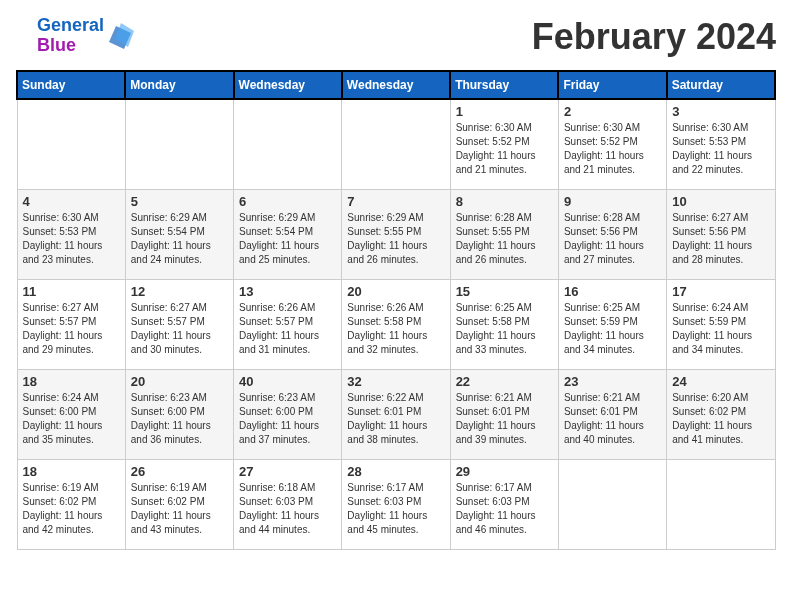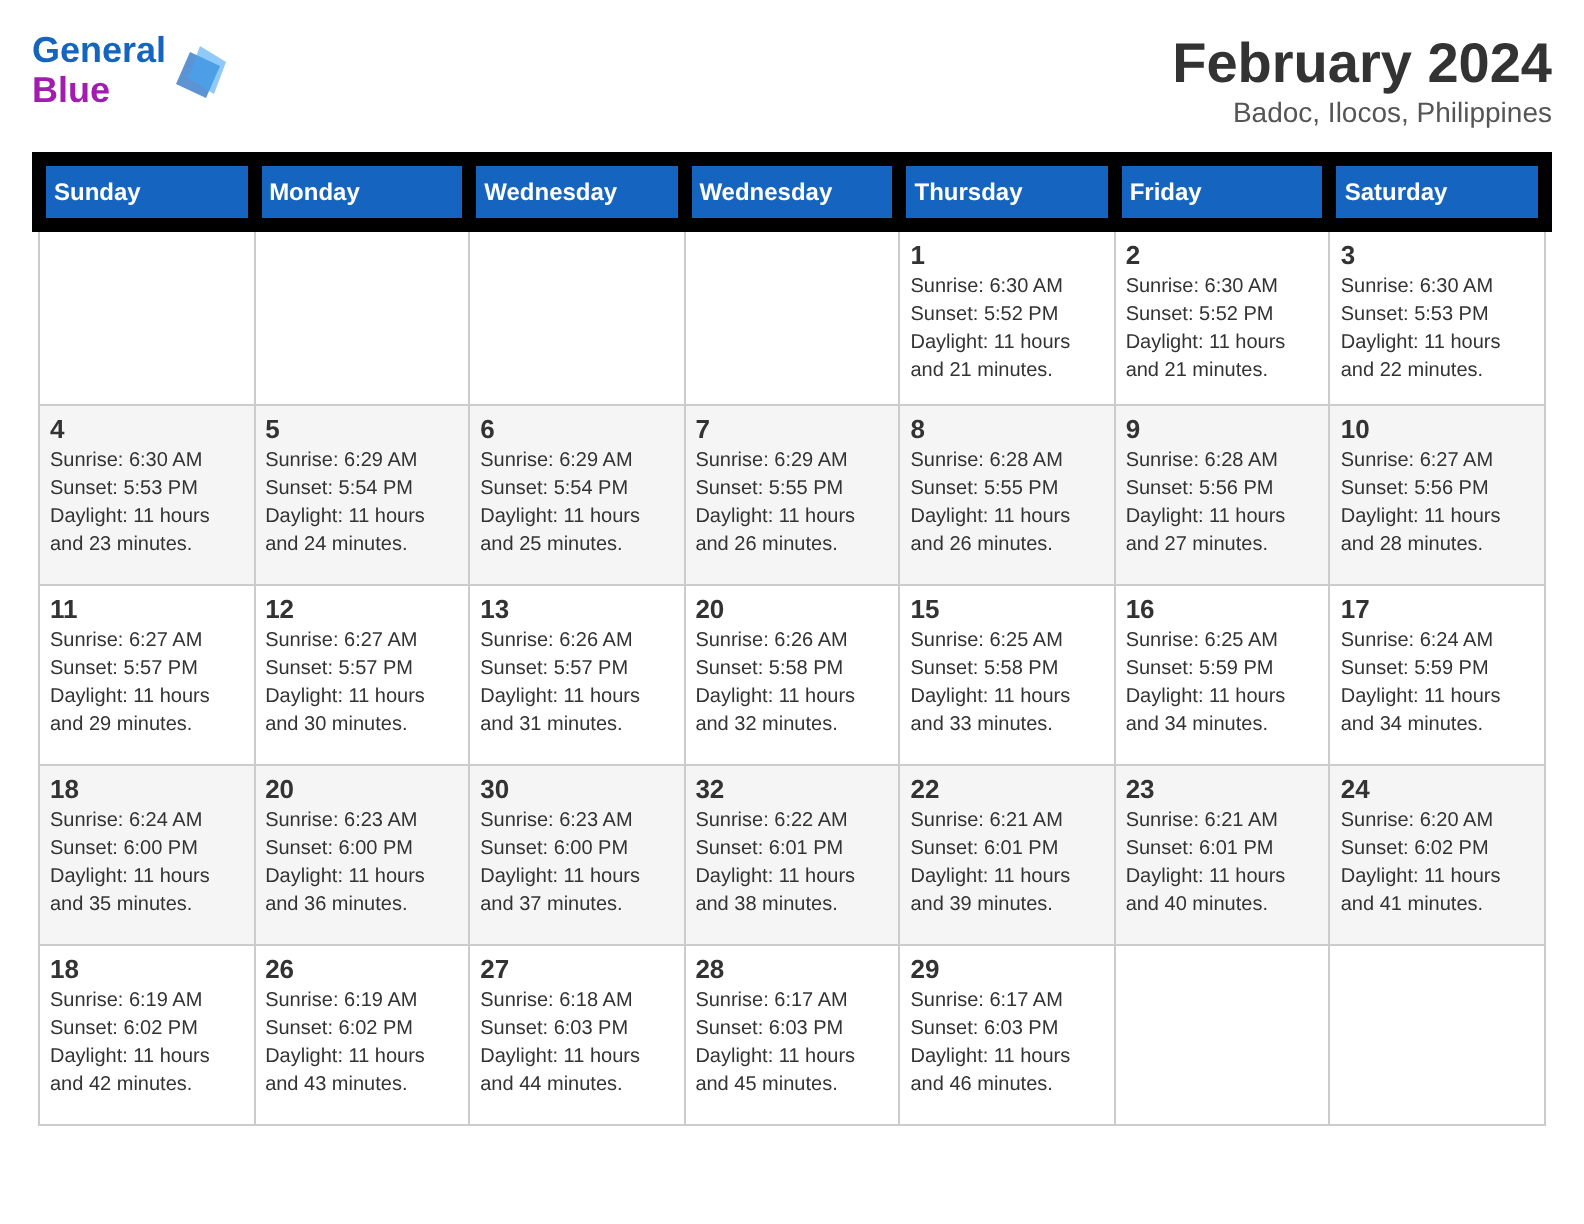--- a/index.html
+++ b/index.html
@@ -12,60 +12,61 @@
     }
     .header-area {
       display: flex;
       justify-content: space-between;
       align-items: flex-start;
       margin-bottom: 12px;
     }
     .logo {
       display: flex;
       align-items: flex-end;
+      margin-left: 21px;
     }
     .logo-text {
       font-size: 18px;
       font-weight: bold;
       color: #333;
       line-height: 1.1;
     }
     .logo-text span {
       color: #1565c0;
     }
     .logo-icon {
       width: 30px;
       height: 30px;
       margin-left: 2px;
     }
     .title-area {
       text-align: right;
     }
     .month-year {
-      font-size: 28px;
+      font-size: 36px;
       font-weight: bold;
       color: #333;
     }
     .location {
       font-size: 14px;
       color: #555;
     }
     table {
       width: 100%;
       border-collapse: collapse;
       table-layout: fixed;
     }
     thead tr th {
       background: #1565c0;
       color: #fff;
       font-size: 12px;
       font-weight: bold;
       padding: 6px 4px;
       text-align: left;
-      border: 7px solid #000000;
+      border: 2px solid #000000;
     }
     tbody tr td {
       border: 1px solid #ccc;
       vertical-align: top;
       padding: 4px 5px;
       font-size: 10px;
       color: #333;
       height: 90px;
     }
     tbody tr:nth-child(even) td {
@@ -100,21 +101,20 @@
         </div>
         <svg class="logo-icon" viewBox="0 0 30 30">
           <polygon points="10,5 25,12 18,28 3,21" fill="#1565c0" opacity="0.7"></polygon>
           <polygon points="15,2 28,10 22,26 9,18" fill="#42a5f5" opacity="0.6"></polygon>
         </svg>
       </div>
     </div>
   </div>
   <div class="title-area">
     <div class="month-year">February 2024</div>
-    <div class="location">Badoc, Ilocos, Philippines</div>
   </div>
 </div>
 
 <table>
   <thead>
     <tr>
     <th>Sunday</th>
         <th>Monday</th>
         <th>Wednesday</th>
         <th>Wednesday</th>
@@ -205,21 +205,21 @@
       <tr>
         <td>
           <span class="day-num">18</span>
           <div class="day-detail">Sunrise: 6:24 AM<br>Sunset: 6:00 PM<br>Daylight: 11 hours<br>and 35 minutes.</div>
         </td>
         <td>
           <span class="day-num">20</span>
           <div class="day-detail">Sunrise: 6:23 AM<br>Sunset: 6:00 PM<br>Daylight: 11 hours<br>and 36 minutes.</div>
         </td>
         <td>
-          <span class="day-num">30</span>
+          <span class="day-num">40</span>
           <div class="day-detail">Sunrise: 6:23 AM<br>Sunset: 6:00 PM<br>Daylight: 11 hours<br>and 37 minutes.</div>
         </td>
         <td>
           <span class="day-num">32</span>
           <div class="day-detail">Sunrise: 6:22 AM<br>Sunset: 6:01 PM<br>Daylight: 11 hours<br>and 38 minutes.</div>
         </td>
         <td>
           <span class="day-num">22</span>
           <div class="day-detail">Sunrise: 6:21 AM<br>Sunset: 6:01 PM<br>Daylight: 11 hours<br>and 39 minutes.</div>
         </td>

